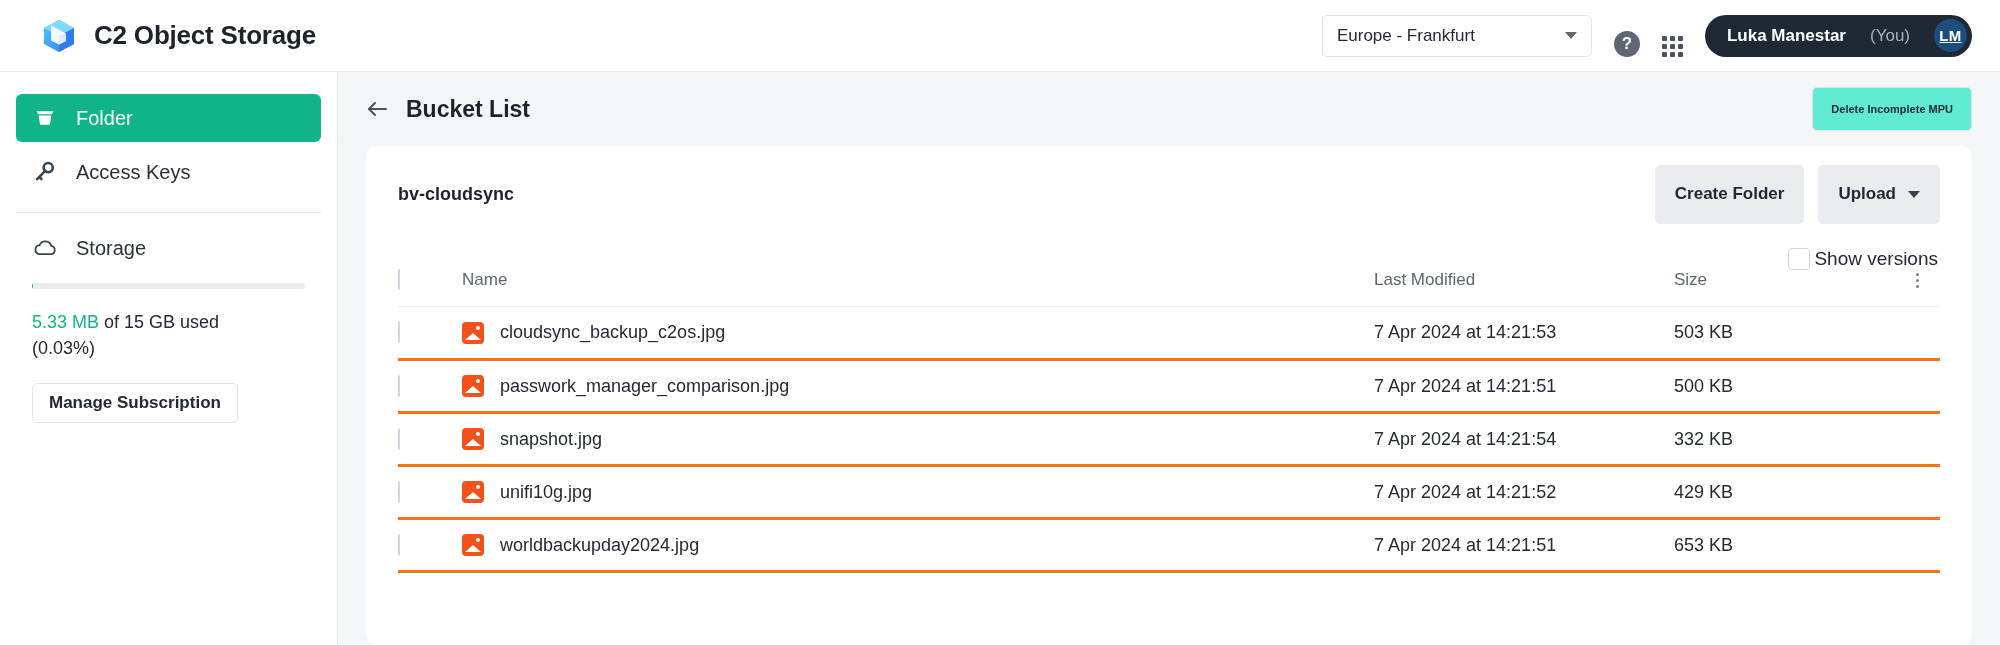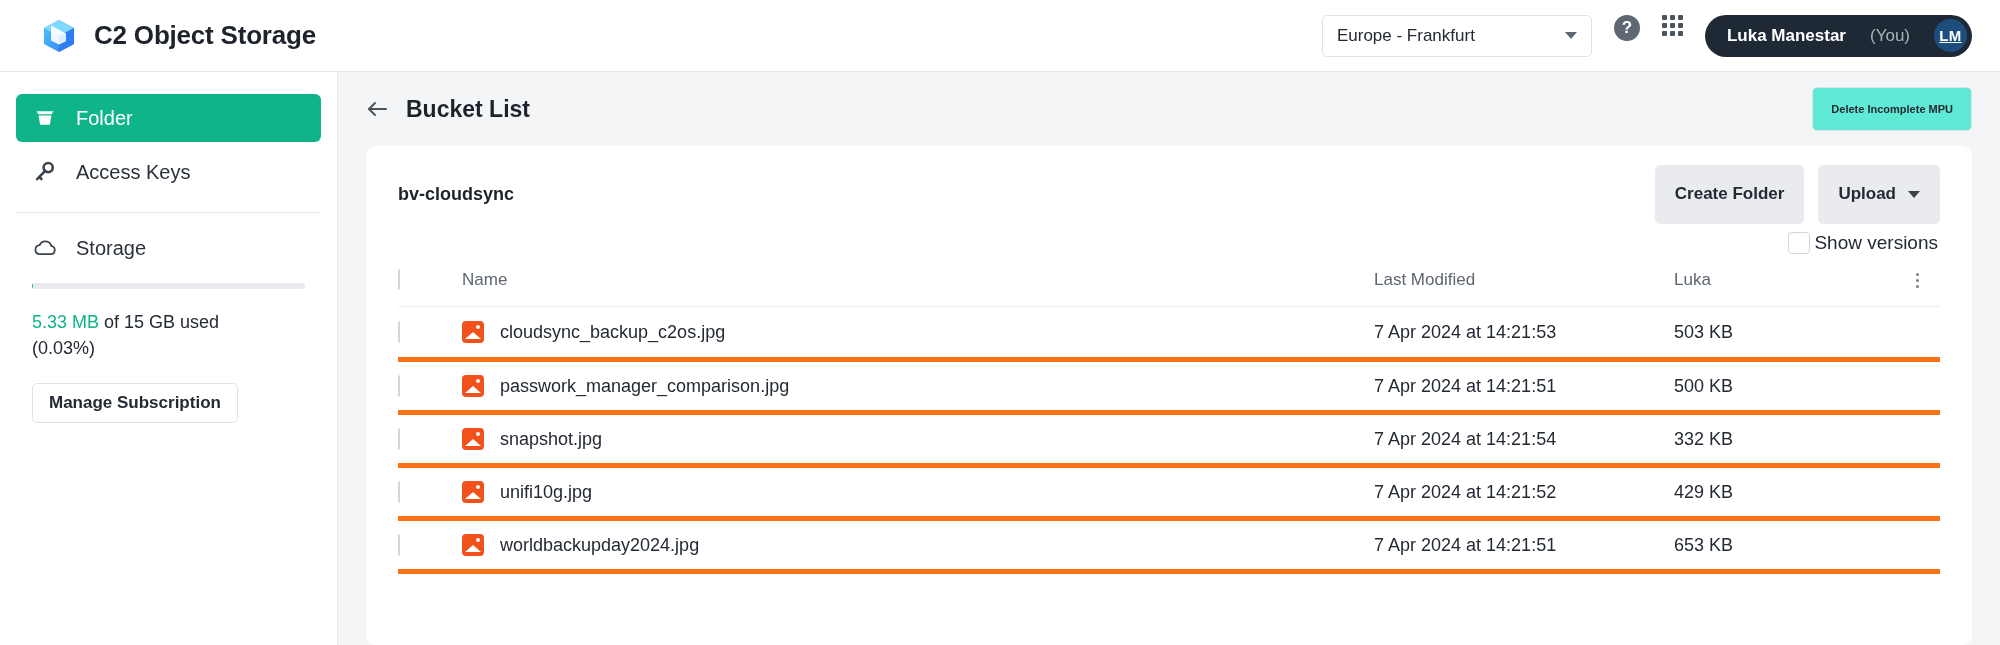--- a/index.html
+++ b/index.html
@@ -27,21 +27,21 @@
   .brand-title {
     font-size: 26px;
     font-weight: bold;
     letter-spacing: -0.2px;
     color: #1d232b;
     white-space: nowrap;
   }
   .topbar-right {
     margin-left: auto;
     display: flex;
-    align-items: flex-start;
+    align-items: flex-end;
     gap: 22px;
   }
   .region-select {
     width: 270px;
     height: 42px;
     border: 1px solid #dfe3e8;
     border-radius: 5px;
     background: #fff;
     display: flex;
     align-items: center;
@@ -210,21 +210,21 @@
   .gbtn .caret {
     width: 0; height: 0;
     border-left: 6px solid transparent;
     border-right: 6px solid transparent;
     border-top: 7px solid #3a424c;
   }
 
   .versions-row {
     display: flex;
     justify-content: flex-end;
-    align-items: center;
+    align-items: flex-end;
     gap: 4px;
     height: 54px;
     padding-right: 2px;
   }
   .cbox {
     width: 22px; height: 22px;
     border: 1px solid #d2d7dd;
     border-radius: 4px;
     background: #fff;
     flex: 0 0 22px;
@@ -239,21 +239,21 @@
     font-size: 17px;
     color: #5d6671;
     padding: 0 0 16px 0;
     border-bottom: 1px solid #ecedf0;
   }
   .tbl td {
     font-size: 18px;
     color: #242a33;
     padding: 0;
     height: 53px;
-    border-bottom: 5px solid #f97316;
+    border-bottom: 3px solid #f97316;
     vertical-align: middle;
   }
   .col-check { width: 64px; }
   .col-name  { width: auto; }
   .col-mod   { width: 300px; }
   .col-size  { width: 220px; }
   .col-menu  { width: 46px; }
 
   .namecell { display: flex; align-items: center; gap: 16px; }
   .img-icon {
@@ -426,21 +426,21 @@
             <col class="col-size">
             <col class="col-menu">
         </colgroup>
         <thead>
           <tr>
             <th>
               <span class="cbox"></span>
             </th>
             <th>Name</th>
             <th>Last Modified</th>
-            <th>Luka</th>
+            <th>Size</th>
             <th>
               <span class="kebab">
                   <i></i>
                   <i></i>
                   <i></i>
                 </span>
             </th>
           </tr>
         </thead>
         <tbody id="rows">

